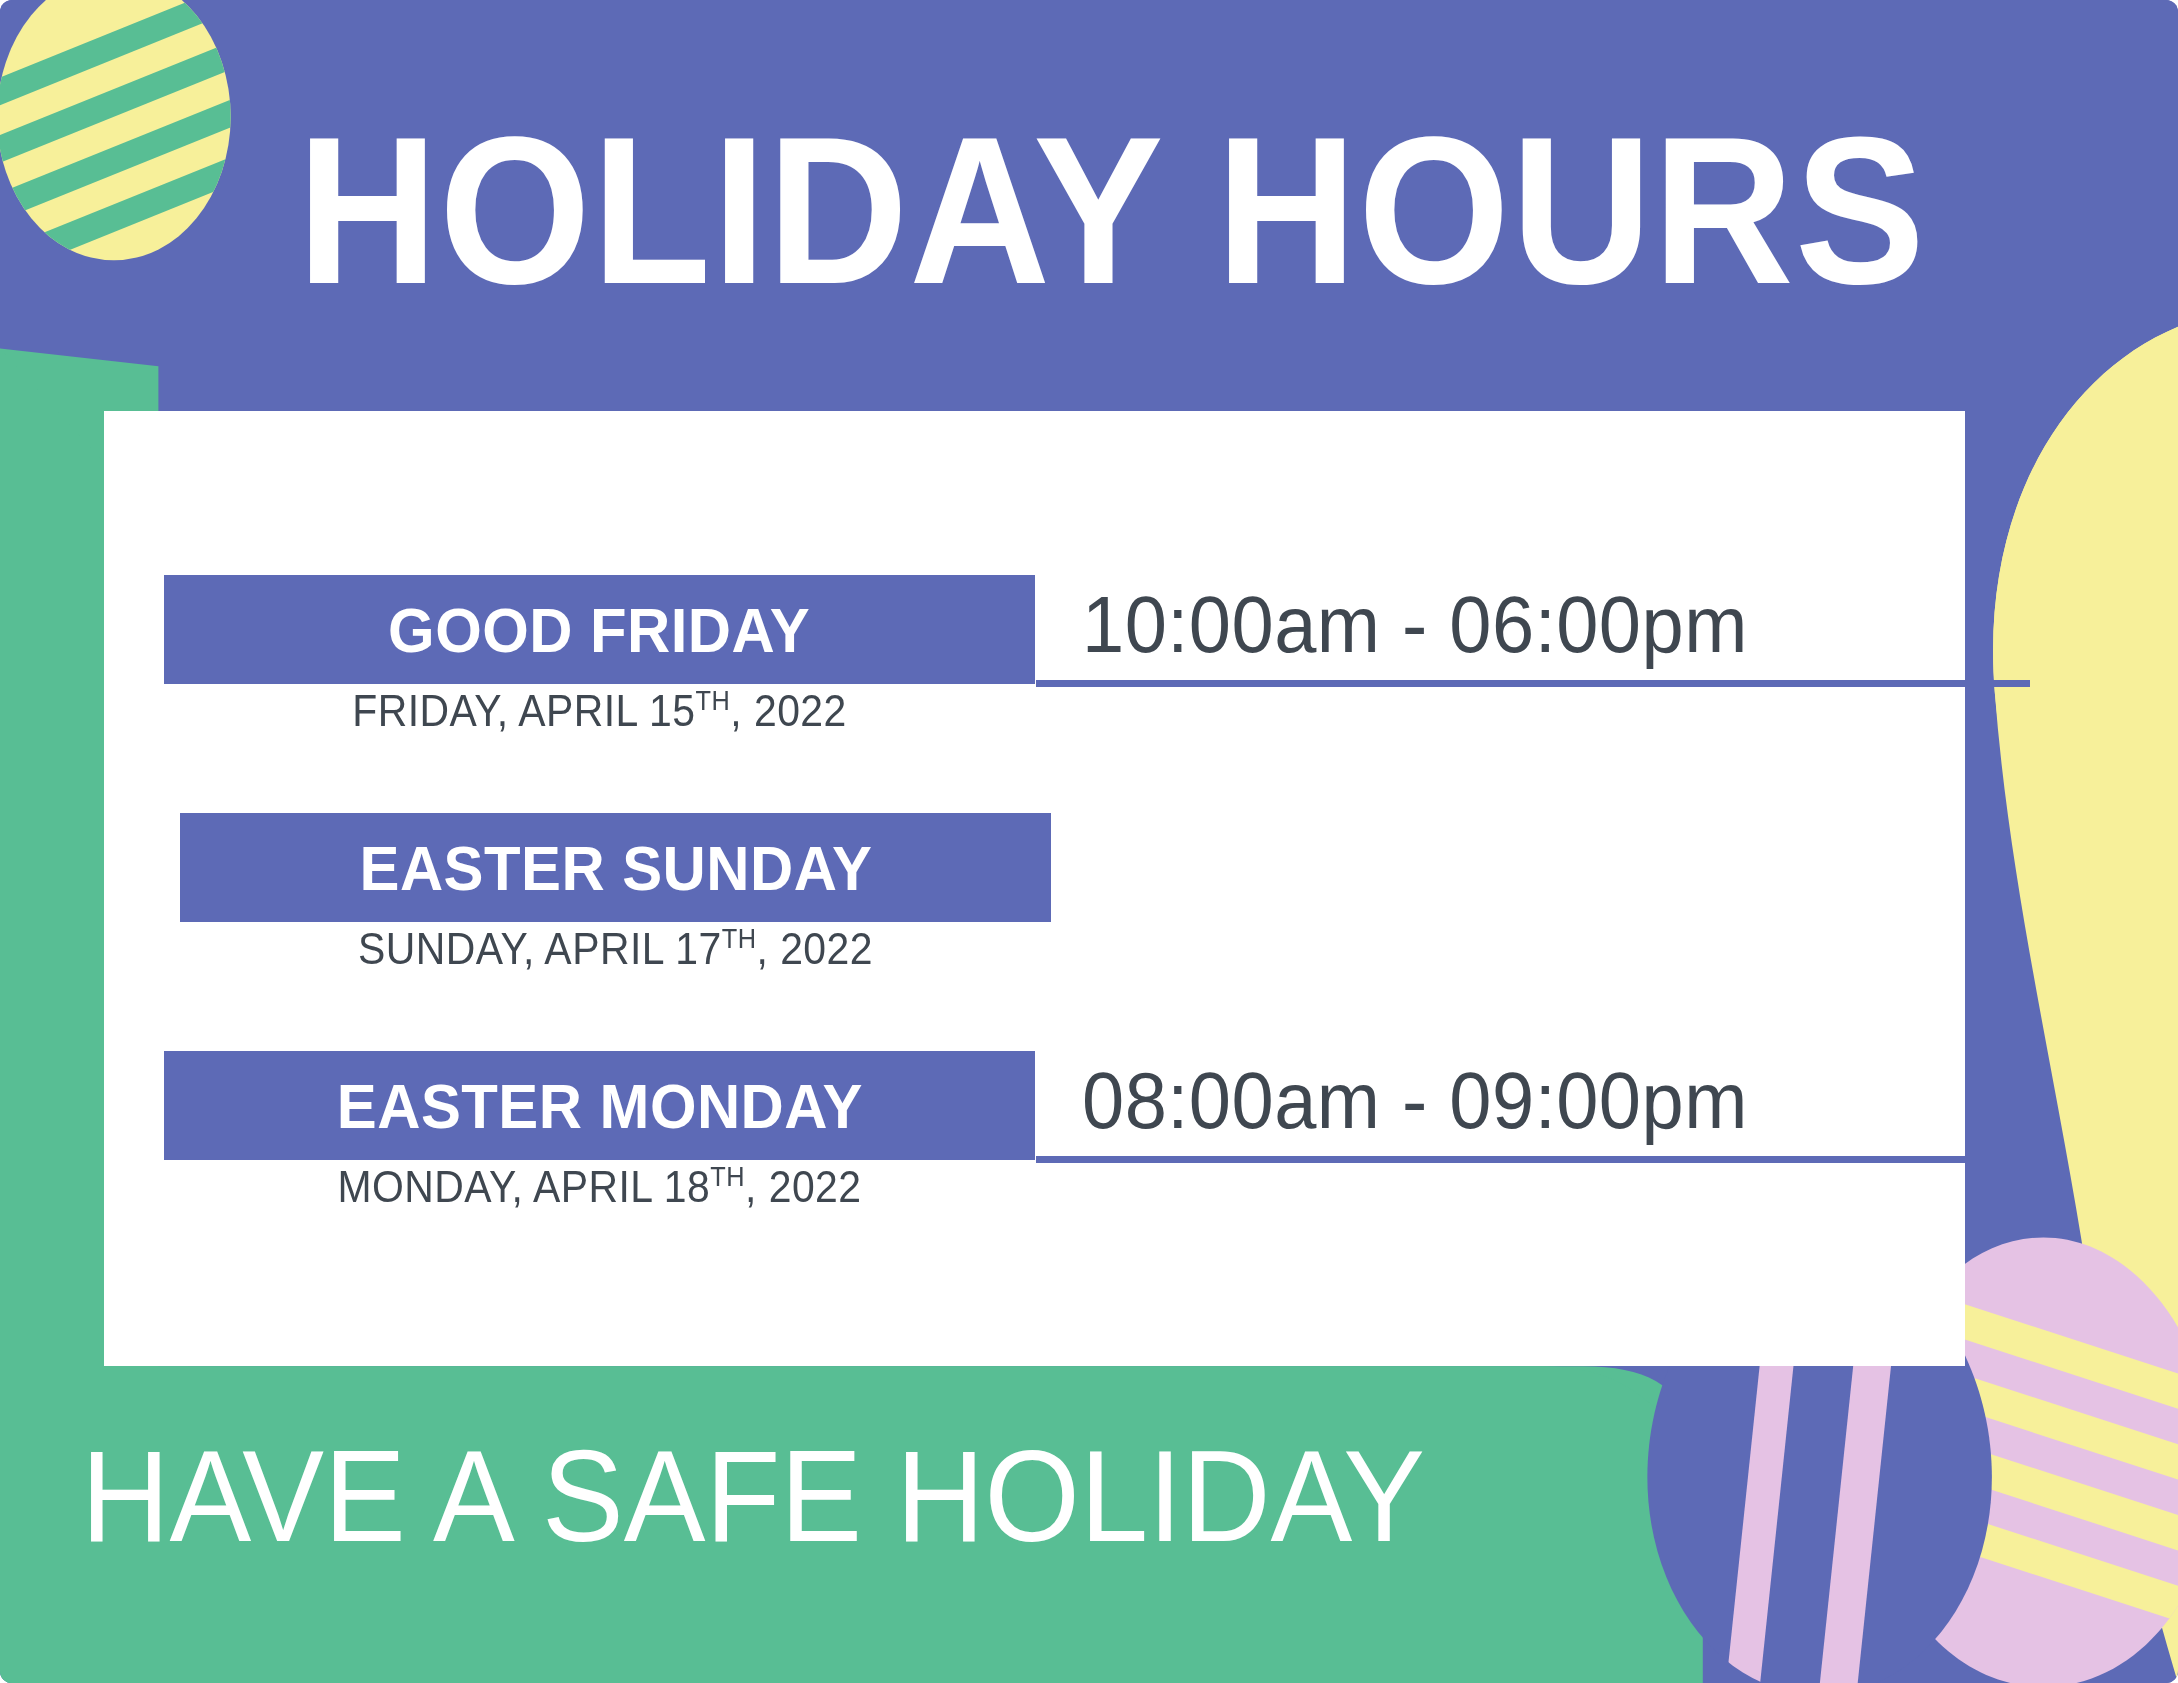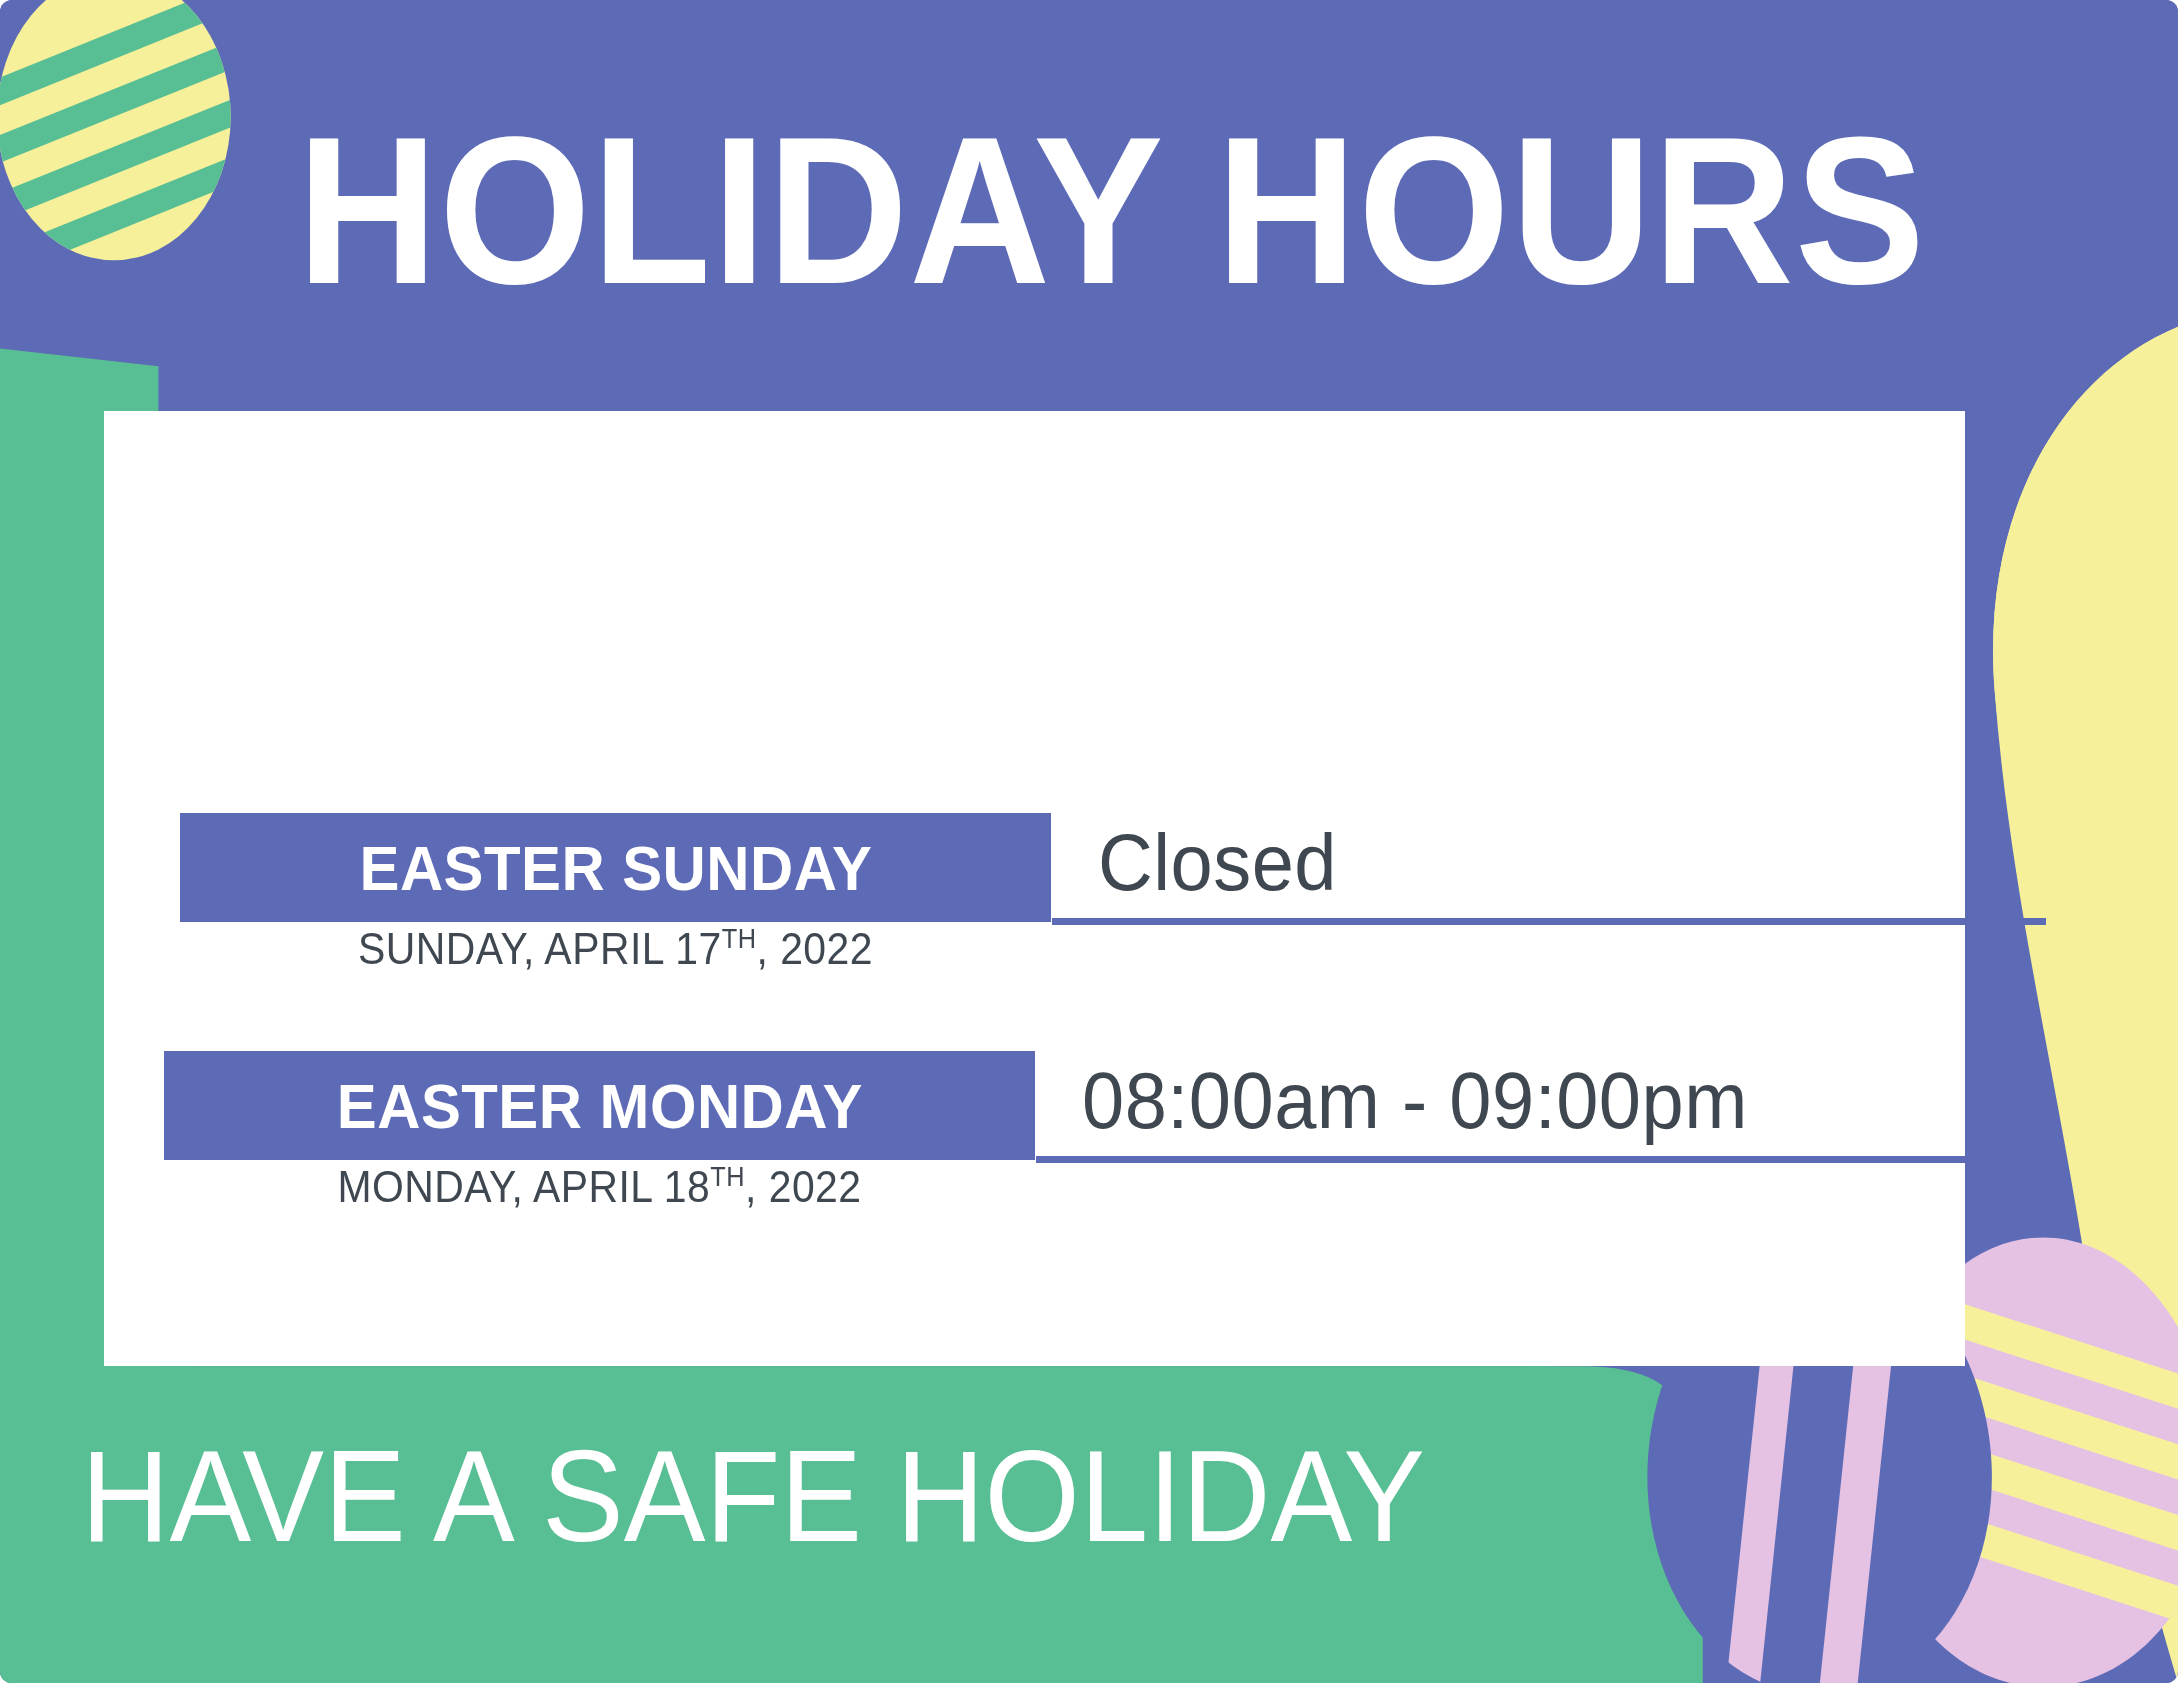--- a/index.html
+++ b/index.html
@@ -206,30 +206,36 @@
           <rect x="1860" y="1200" width="38" height="560" fill="#e5c2e4"></rect>
         </g>
       </g>
     </g>
   </svg>
 
   <div class="header-title">HOLIDAY HOURS</div>
 
   <div class="card">
 
+    <div class="row row-1">
+      <div class="label-bar">
+        <span class="label-bar-text">GOOD FRIDAY</span>
+      </div>
+      <div class="date-text"><span>FRIDAY, APRIL 15</span><span class="sup">TH</span><span>, 2022</span></div>
+      <div class="hours-cell">
+        <span class="hours-text">10:00am - 06:00pm</span>
+        <div class="hours-rule"></div>
+      </div>
+    </div>
 
     <div class="row row-2">
       <div class="label-bar">
         <span class="label-bar-text">EASTER SUNDAY</span>
       </div>
       <div class="date-text"><span>SUNDAY, APRIL 17</span><span class="sup">TH</span><span>, 2022</span></div>
-      <div class="hours-cell">
-        <span class="hours-text">Closed</span>
-        <div class="hours-rule"></div>
-      </div>
     </div>
 
     <div class="row row-3">
       <div class="label-bar">
         <span class="label-bar-text">EASTER MONDAY</span>
       </div>
       <div class="date-text"><span>MONDAY, APRIL 18</span><span class="sup">TH</span><span>, 2022</span></div>
       <div class="hours-cell">
         <span class="hours-text">08:00am - 09:00pm</span>
         <div class="hours-rule"></div>

